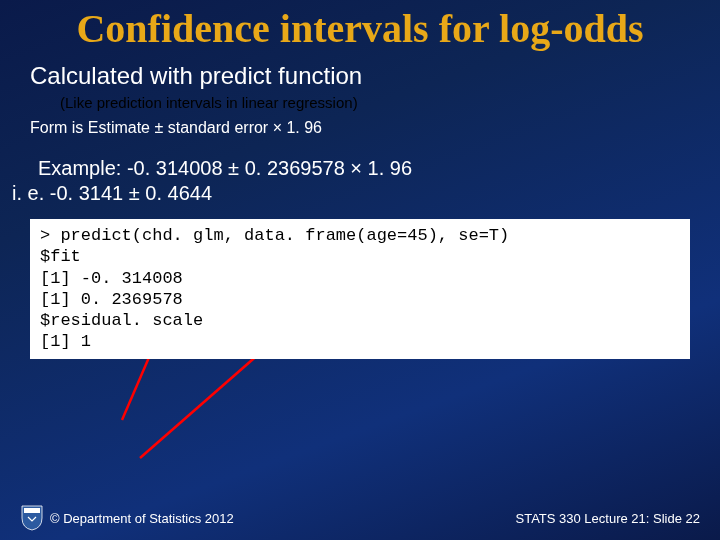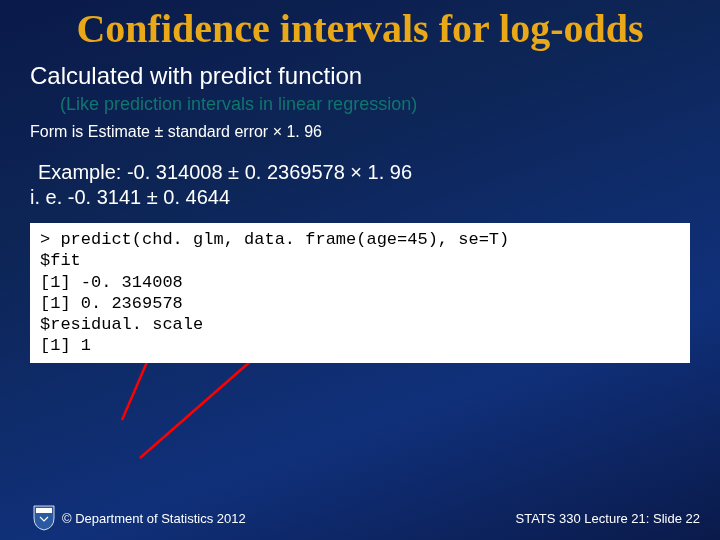--- a/index.html
+++ b/index.html
@@ -1,24 +1,24 @@
 <!DOCTYPE html>
 <html><head>
 <meta charset="utf-8">
 <style>
 html,body{margin:0;padding:0}
 body{width:720px;height:540px;background:linear-gradient(160deg,#0a1a4a 0%,#0d2555 30%,#10307a 70%,#0a1a4a 100%);font-family:Arial,Helvetica,sans-serif;position:relative;overflow:hidden}
 .title{font-family:'Comic Sans MS','Chalkboard SE',cursive;font-weight:bold;color:#e8a818;font-size:40px;text-align:center;padding:8px 40px 6px;line-height:1.05}
 .subtitle{color:#fff;font-size:24px;padding:6px 30px 2px}
-.indent{color:#0f766e;font-size:18px;padding:2px 60px 6px}
+.indent{color:#000000;font-size:15px;padding:2px 60px 6px}
 .form-line{color:#fff;font-size:16px;padding:2px 30px 14px}
 .example{color:#fff;font-size:20px;padding:6px 38px 2px}
-.example2{color:#fff;font-size:20px;padding:0 30px 10px}
+.example2{color:#fff;font-size:20px;padding:0 12px 10px}
 .codebox{background:#fff;color:#000;font-family:'Courier New',monospace;font-size:17px;font-weight:normal;margin:4px 30px 0;padding:6px 10px;line-height:1.25;position:relative;z-index:2}
-.footer{position:absolute;bottom:8px;left:12px;right:0;display:flex;align-items:center;justify-content:space-between;padding:0 20px}
+.footer{position:absolute;bottom:8px;left:0;right:0;display:flex;align-items:center;justify-content:space-between;padding:0 20px}
 .shield{width:24px;height:28px}
 .copy{color:#fff;font-size:13px;margin-left:6px;flex:0 0 auto}
 .footer-left{display:flex;align-items:center}
 .slideinfo{color:#fff;font-size:13px}
 .arrows{position:absolute;left:0;top:0;width:720px;height:540px;z-index:1;pointer-events:none}
 </style>
 </head>
 <body>
 
 <div class="title">Confidence intervals for log-odds</div>

